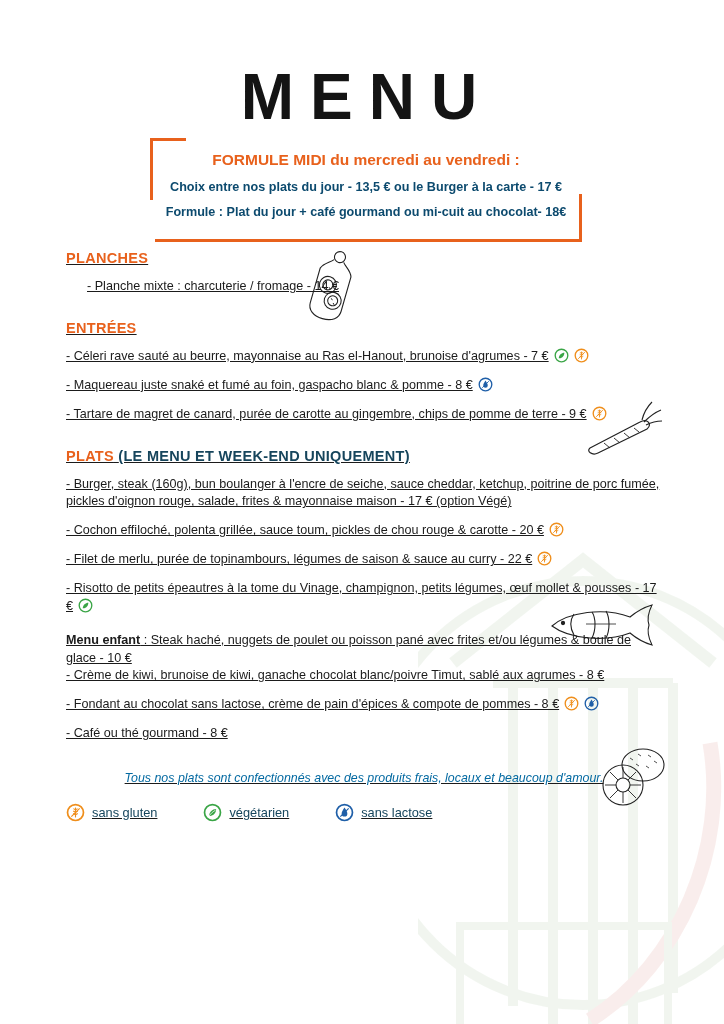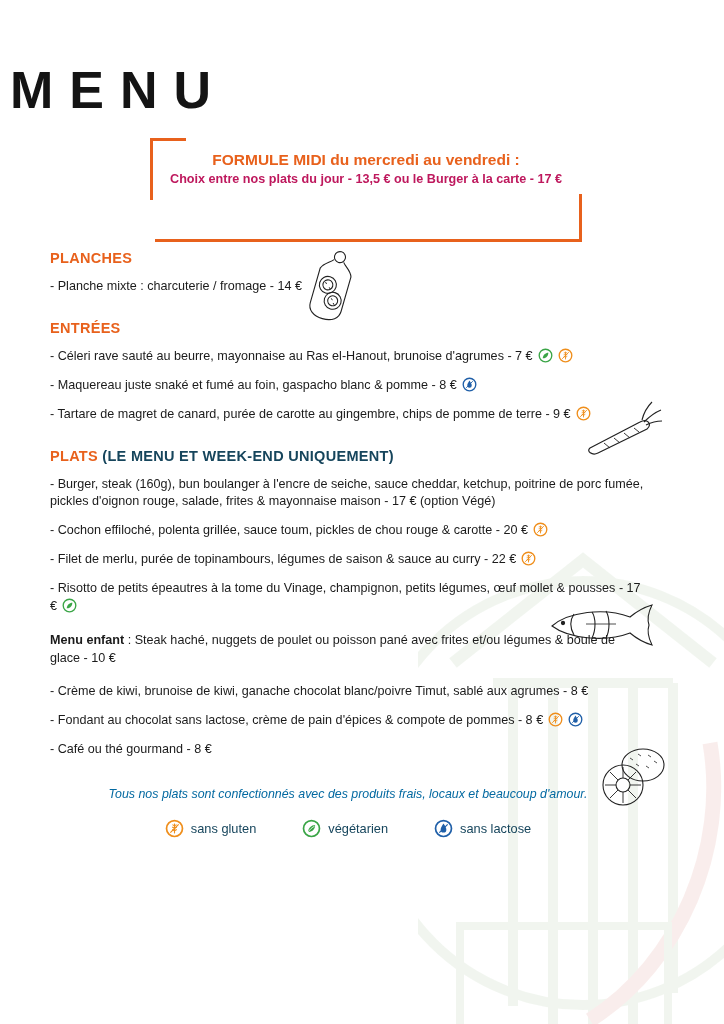--- a/index.html
+++ b/index.html
@@ -11,43 +11,43 @@
     --ink:#1b1b1b;
   }
   *{box-sizing:border-box;}
   html,body{margin:0;padding:0;}
   body{
     width:724px;height:1024px;position:relative;overflow:hidden;
     background:#ffffff;color:var(--ink);
     font-family:"Liberation Sans",sans-serif;
   }
   .title{
-    position:absolute;top:60px;left:0;width:100%;
-    font-size:52px;font-weight:bold;letter-spacing:16px;color:#141414;
+    position:absolute;top:60px;left:0;width:100%;text-align:center;
+    font-size:64px;font-weight:bold;letter-spacing:16px;color:#141414;
     padding-left:10px;
   }
   .formule{position:absolute;left:150px;top:138px;width:432px;height:104px;text-align:center;}
   .corner-tl{position:absolute;left:0;top:0;width:36px;height:62px;
     border-top:3px solid var(--orange);border-left:3px solid var(--orange);}
   .corner-br{position:absolute;right:0;bottom:0;left:5px;height:48px;
     border-bottom:3px solid var(--orange);border-right:3px solid var(--orange);}
   .formule-heading{margin-top:13px;color:var(--orange);font-weight:bold;font-size:15.5px;}
-  .formule-line{margin-top:3px;font-size:12.6px;font-weight:bold;color:#be185d;}
-  .content{position:absolute;left:50px;top:250px;width:596px;}
+  .formule-line{margin-top:11px;font-size:12.6px;font-weight:bold;color:#0c4a6e;}
+  .content{position:absolute;left:66px;top:250px;width:596px;text-decoration:underline;}
   .sec-heading{color:var(--orange);font-weight:bold;font-size:14.5px;letter-spacing:0.3px;margin:24px 0 12px;}
   .sec-heading.first{margin-top:0;}
   .sec-note{color:var(--navy);}
   .item{font-size:12.6px;line-height:1.42;margin-bottom:11px;color:var(--ink);}
-  .tight .item{margin-bottom:5px;}
+  .tight .item{margin-bottom:5px;margin-left:21px;}
   .badge{width:15px;height:15px;display:inline-block;vertical-align:-3px;margin-left:5px;}
   .badge.hicon{vertical-align:-3px;margin-left:6px;}
-  .menu-enfant{margin-top:15px;margin-bottom:16px;font-size:12.6px;line-height:1.45;}
+  .menu-enfant{margin-top:15px;margin-bottom:0;font-size:12.6px;line-height:1.45;}
   .menu-enfant .bold{font-weight:bold;}
   .footer{margin-top:28px;text-align:center;font-style:italic;font-size:12.4px;color:#0369a1;}
-  .legend{margin-top:18px;display:flex;justify-content:center;align-items:center;gap:46px;
+  .legend{margin-top:18px;display:flex;justify-content:flex-start;align-items:center;gap:46px;
     font-size:12.8px;color:var(--navy);}
   .legend-item{display:flex;align-items:center;}
   .legend .badge{width:19px;height:19px;margin:0 7px 0 0;vertical-align:middle;}
   .decor{position:absolute;}
   .watermark{position:absolute;right:-34px;top:538px;opacity:0.09;pointer-events:none;}
 </style>
 </head>
 <body>
 
 <svg class="watermark" width="340" height="500" viewBox="0 0 340 500" fill="none">
@@ -91,20 +91,21 @@
   <path d="M25 34 V23 M25 48 V59 M18 41 H7 M32 41 H43 M20 36 L12 28 M30 36 L38 28 M20 46 L12 54 M30 46 L38 54" stroke-width="0.9"></path>
 </svg>
 
 <div class="title">MENU</div>
 
 <div class="formule">
   <div class="corner-tl"></div>
   <div class="corner-br"></div>
   <div class="formule-heading">FORMULE MIDI du mercredi au vendredi :</div>
   <div class="formule-line">Choix entre nos plats du jour - 13,5 € ou le Burger à la carte - 17 €</div>
+  <div class="formule-line">Formule : Plat du jour + café gourmand ou mi-cuit au chocolat- 18€</div>
 </div>
 
 <div class="content">
 
   <div class="sec-heading first">PLANCHES</div>
   <div class="tight">
     <div class="item"><span>- Planche mixte : charcuterie / fromage - 14 €</span></div>
   </div>
 
   <div class="sec-heading">ENTRÉES</div>

